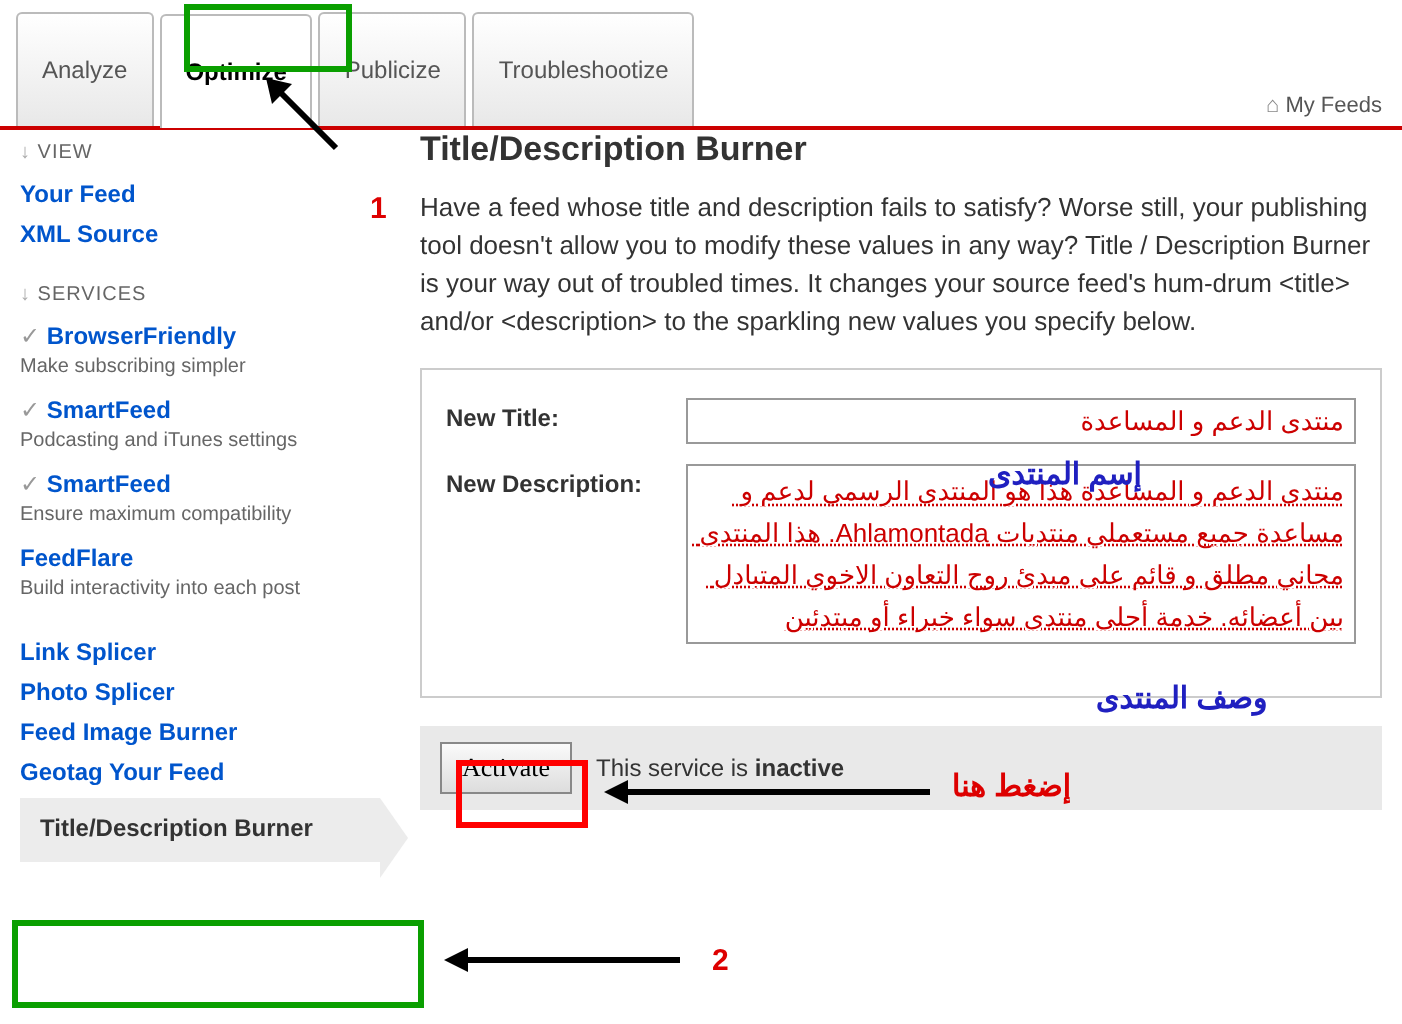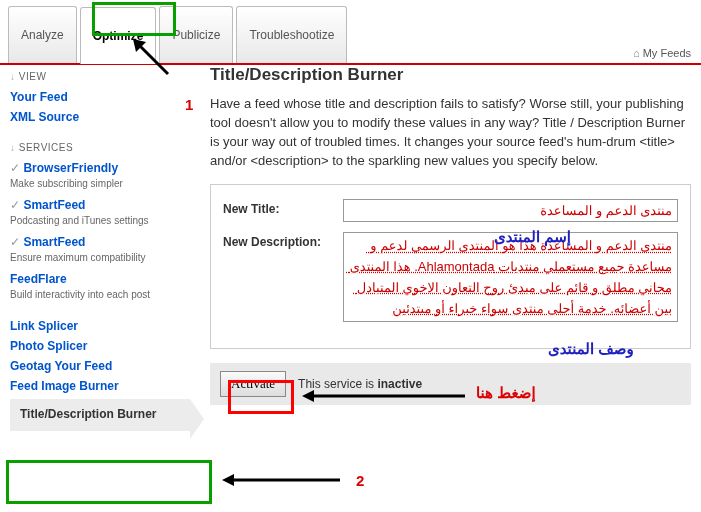--- a/index.html
+++ b/index.html
@@ -73,22 +73,22 @@
       <div class="ttl">SmartFeed</div>
       <div class="sub">Ensure maximum compatibility</div>
     </div>
     <div class="sb-item nocheck">
       <div class="ttl">FeedFlare</div>
       <div class="sub">Build interactivity into each post</div>
     </div>
 
     <div class="sb-link bold" style="margin-top:18px">Link Splicer</div>
     <div class="sb-link bold">Photo Splicer</div>
+    <div class="sb-link bold">Feed Image Burner</div>
     <div class="sb-link bold">Geotag Your Feed</div>
-    <div class="sb-link bold">Feed Image Burner</div>
     <div class="sel-item">Title/Description Burner</div>
   </div>
 
   <div class="main">
     <h2>Title/Description Burner</h2>
     <div class="desc">Have a feed whose title and description fails to satisfy? Worse still, your publishing tool doesn't allow you to modify these values in any way? Title / Description Burner is your way out of troubled times. It changes your source feed's hum-drum &lt;title&gt; and/or &lt;description&gt; to the sparkling new values you specify below.</div>
 
     <div class="form-box">
       <div class="row">
         <div class="lbl">New Title:</div>

